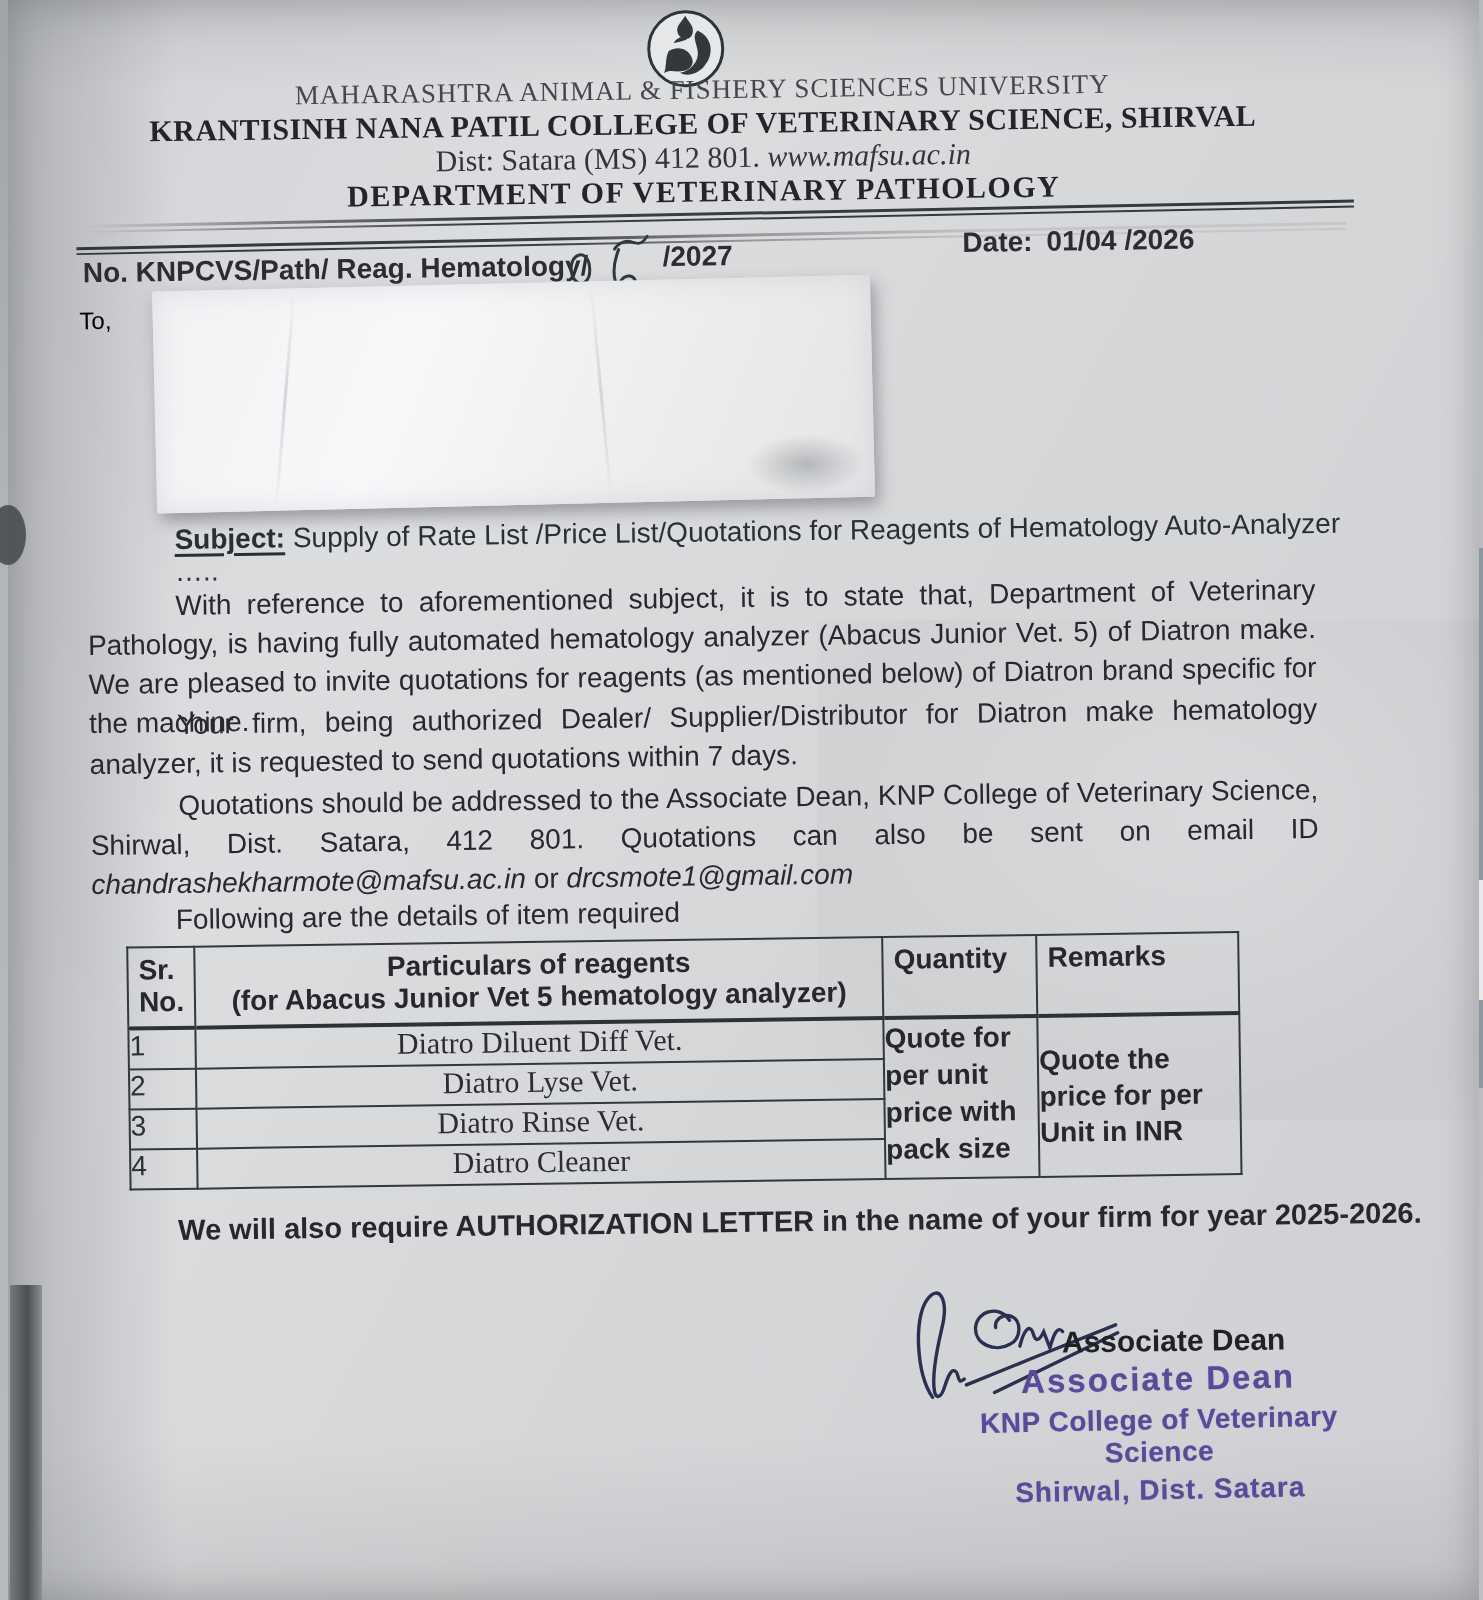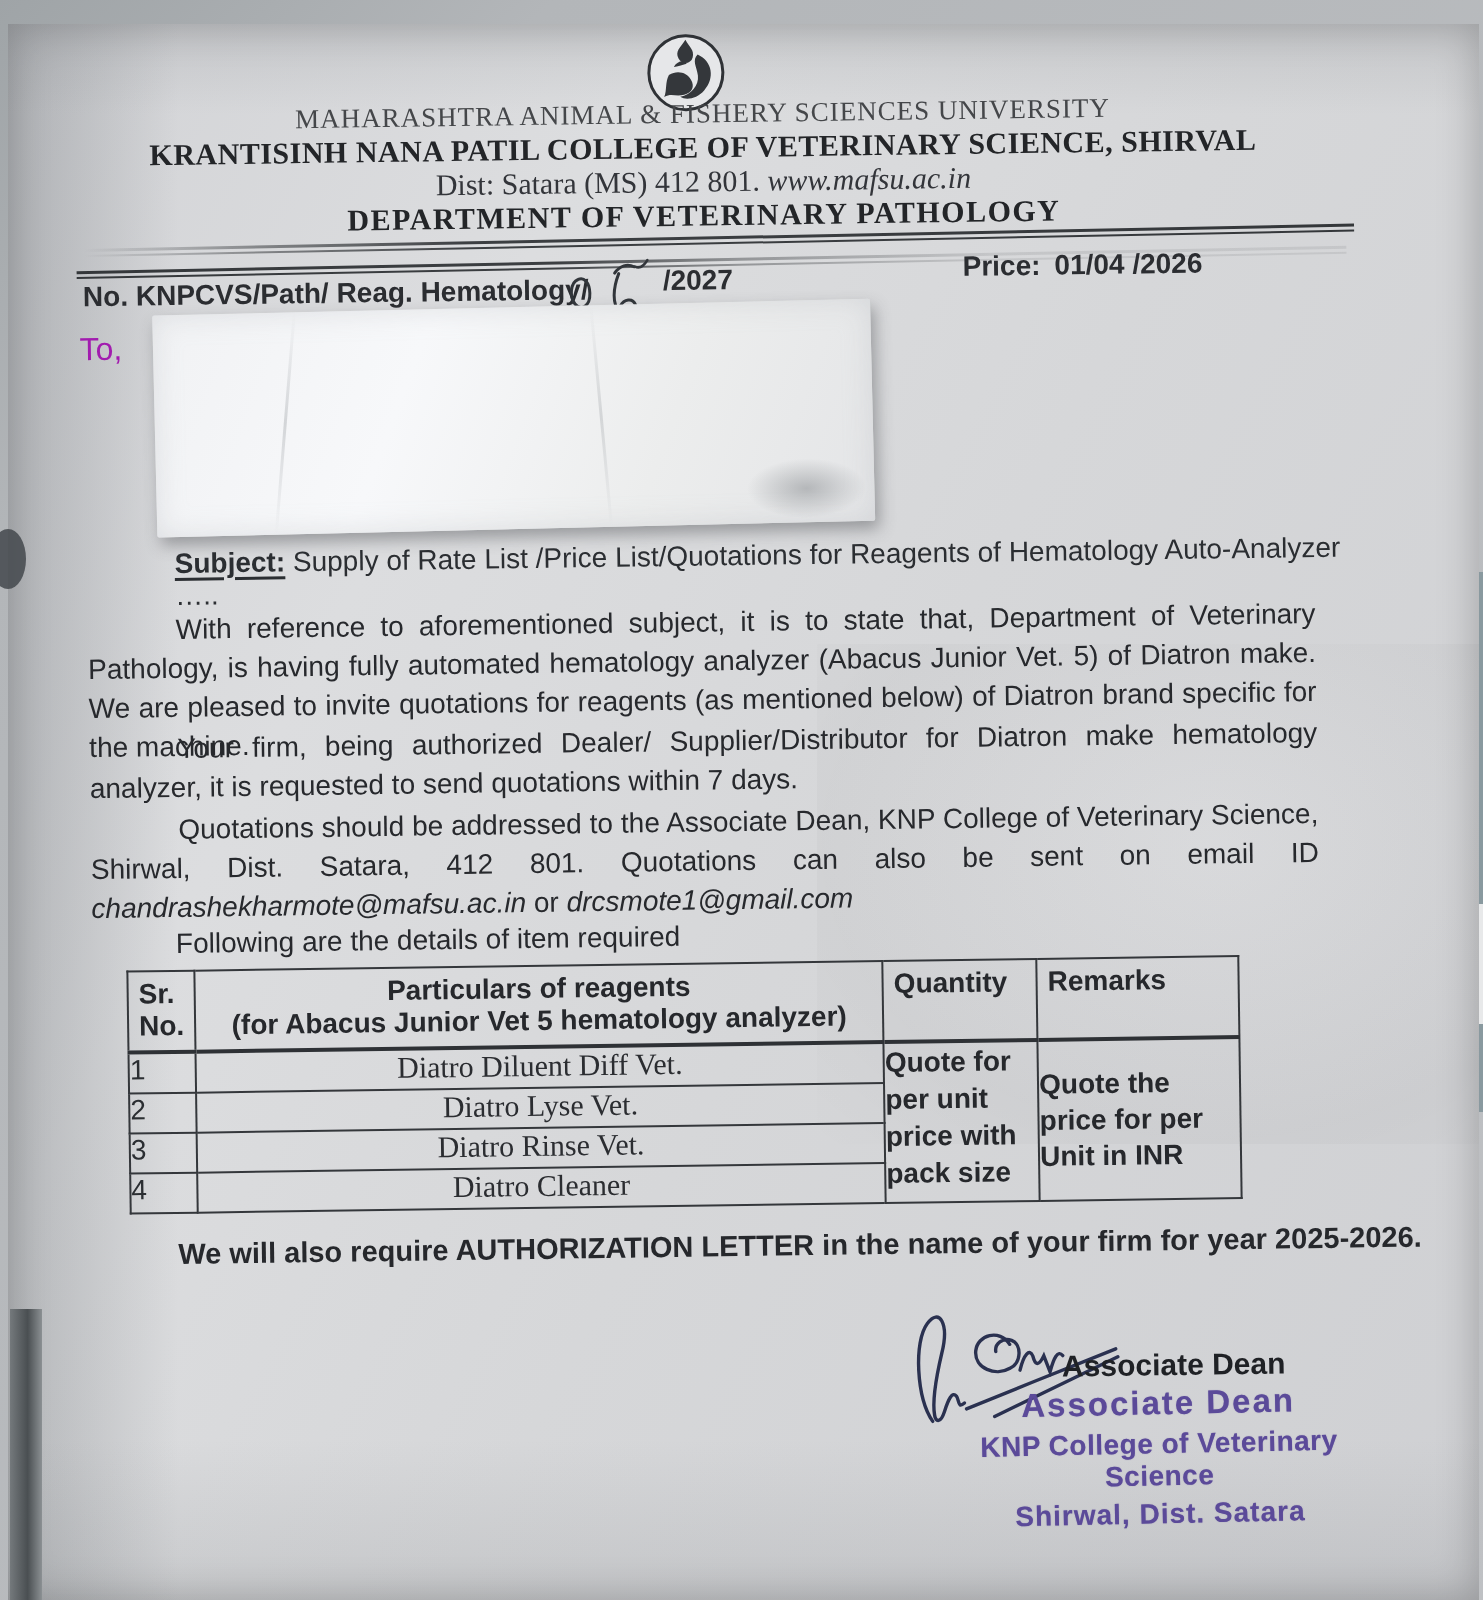--- a/index.html
+++ b/index.html
@@ -2,21 +2,21 @@
 <html><head>
 <meta charset="utf-8">
 <style>
   html,body{margin:0;padding:0;}
   body{
     width:1483px;height:1600px;overflow:hidden;position:relative;
     background:linear-gradient(135deg,#9fa4a7 0%,#b3b6b9 18%,#bfc1c4 100%);
     font-family:"Liberation Sans",sans-serif;
     -webkit-font-smoothing:antialiased;
   }
-  #photo{position:absolute;inset:0;overflow:hidden;margin-top:24px;}
+  #photo{position:absolute;inset:0;overflow:hidden;}
   
   .backdrop-strip-right{position:absolute;right:0;top:548px;width:30px;height:540px;background:#89999f;}
   .backdrop-notch{position:absolute;right:0;top:880px;width:18px;height:120px;background:#e8e9ea;border-radius:3px 0 0 3px;}
   .backdrop-stripe-left{position:absolute;left:10px;top:1285px;width:32px;height:315px;
     background:linear-gradient(to right,#74797c,#4a4f52 55%,#8b9093);}
   .backdrop-spot{position:absolute;left:-10px;top:505px;width:36px;height:60px;border-radius:50%;background:#43484c;opacity:.85;}
   
   #paper{
     position:absolute;left:8px;top:0;right:4px;bottom:0;
     background:linear-gradient(118deg,#d2d3d6 0%,#dcddDF 28%,#d6d7d9 55%,#cfd0d3 100%);
@@ -50,21 +50,21 @@
   #rule-b{left:82px;width:1270px;top:234px;transform:rotate(-0.35deg);}
   #rule-b .l1,#rule-b .l2{background:linear-gradient(to right,#34373a 0%,#3c3f42 38%,rgba(60,63,66,.45) 52%,rgba(60,63,66,.12) 72%,rgba(60,63,66,.10) 100%);}
 
   
   .ref-number{position:absolute;left:88px;top:248px;font-size:28px;font-weight:bold;color:#2b2d31;}
   .ref-suffix{position:absolute;left:668px;top:240px;font-size:28px;font-weight:bold;color:#2b2d31;}
   .hand-number{position:absolute;left:560px;top:232px;width:110px;height:70px;transform:rotate(-6deg);}
   .ref-date{position:absolute;left:968px;top:230px;font-size:28px;font-weight:bold;color:#2b2d31;}
   .ref-date .dv{margin-left:14px;}
 
-  .salutation{position:absolute;left:84px;top:298px;font-size:32px;color:#a21caf;}
+  .salutation{position:absolute;left:84px;top:298px;font-size:24px;color:#000000;}
 
   
   .slip{
     position:absolute;left:158px;top:280px;width:718px;height:222px;transform:rotate(-0.55deg);
     background:linear-gradient(112deg,#f1f2f4 0%,#f7f8fa 35%,#eceded 70%,#e4e5e7 100%);
     box-shadow:4px 8px 16px rgba(70,74,78,.45), inset 0 0 28px rgba(180,184,188,.35);
     border-radius:2px;
   }
   .slip .wrinkle{position:absolute;left:18%;top:0;width:3px;height:100%;background:linear-gradient(to bottom,rgba(160,164,168,.0),rgba(160,164,168,.4),rgba(160,164,168,0));transform:rotate(6deg);}
   .slip .wrinkle2{position:absolute;left:62%;top:0;width:3px;height:100%;background:linear-gradient(to bottom,rgba(160,164,168,.0),rgba(160,164,168,.35),rgba(160,164,168,0));transform:rotate(-4deg);}
@@ -152,21 +152,21 @@
       </div>
 
     <div class="ref-number">No. KNPCVS/Path/ Reag. Hematology/</div>
     <svg class="hand-number" viewBox="0 0 110 70">
       <path d="M25 18 C17 20 14 34 19 42 C24 50 34 46 35 33 C36 22 31 16 25 18 Z" fill="none" stroke="#32363b" stroke-width="3" stroke-linecap="round"></path>
       <path d="M62 16 C68 9 76 8 82 12" fill="none" stroke="#32363b" stroke-width="3" stroke-linecap="round"></path>
       <path d="M83 12 C88 15 93 11 96 7" fill="none" stroke="#32363b" stroke-width="2.6" stroke-linecap="round"></path>
       <path d="M66 17 C59 30 55 47 63 56 C70 63 81 60 79 50 C77 42 68 43 64 49" fill="none" stroke="#32363b" stroke-width="3" stroke-linecap="round"></path>
     </svg>
     <div class="ref-suffix">/2027</div>
-    <div class="ref-date"><span>Price:</span><span class="dv">01/04 /2026</span></div>
+    <div class="ref-date"><span>Date:</span><span class="dv">01/04 /2026</span></div>
 
     <div class="salutation">To,</div>
     <div class="slip">
       <div class="wrinkle"></div>
       <div class="wrinkle2"></div>
       <div class="corner-shadow"></div>
     </div>
 
     <div class="subject"><span class="lbl">Subject:</span><span> Supply of Rate List /Price List/Quotations for Reagents of Hematology Auto-Analyzer …..</span></div>
 

